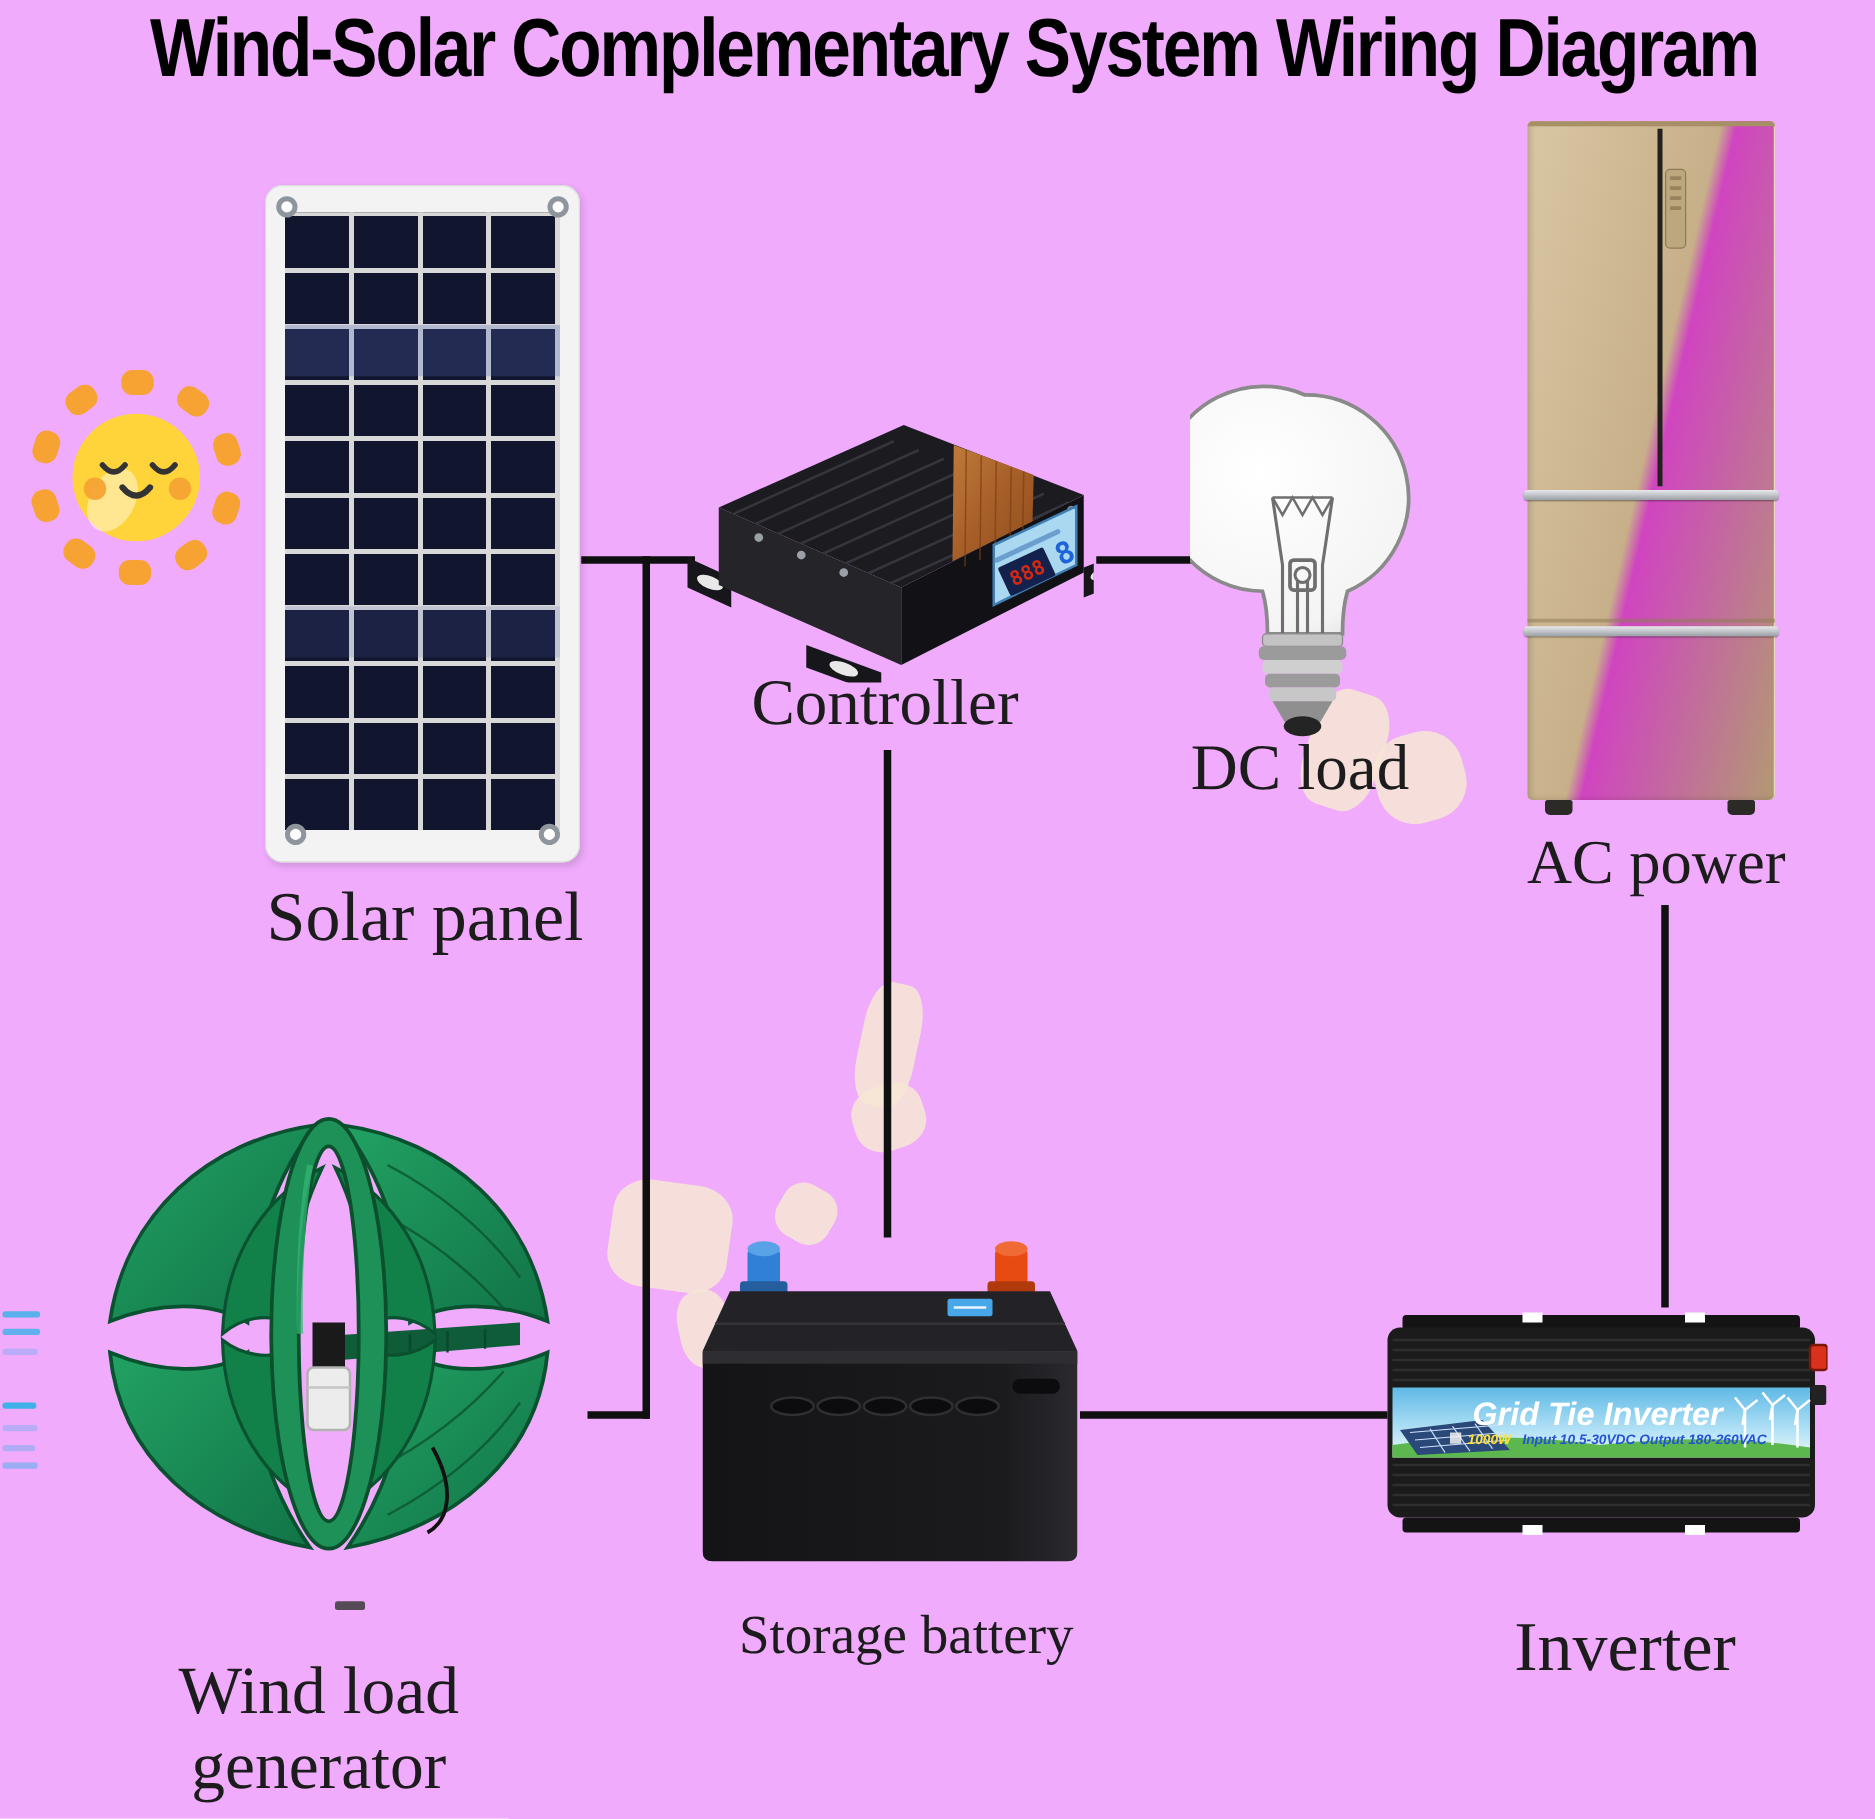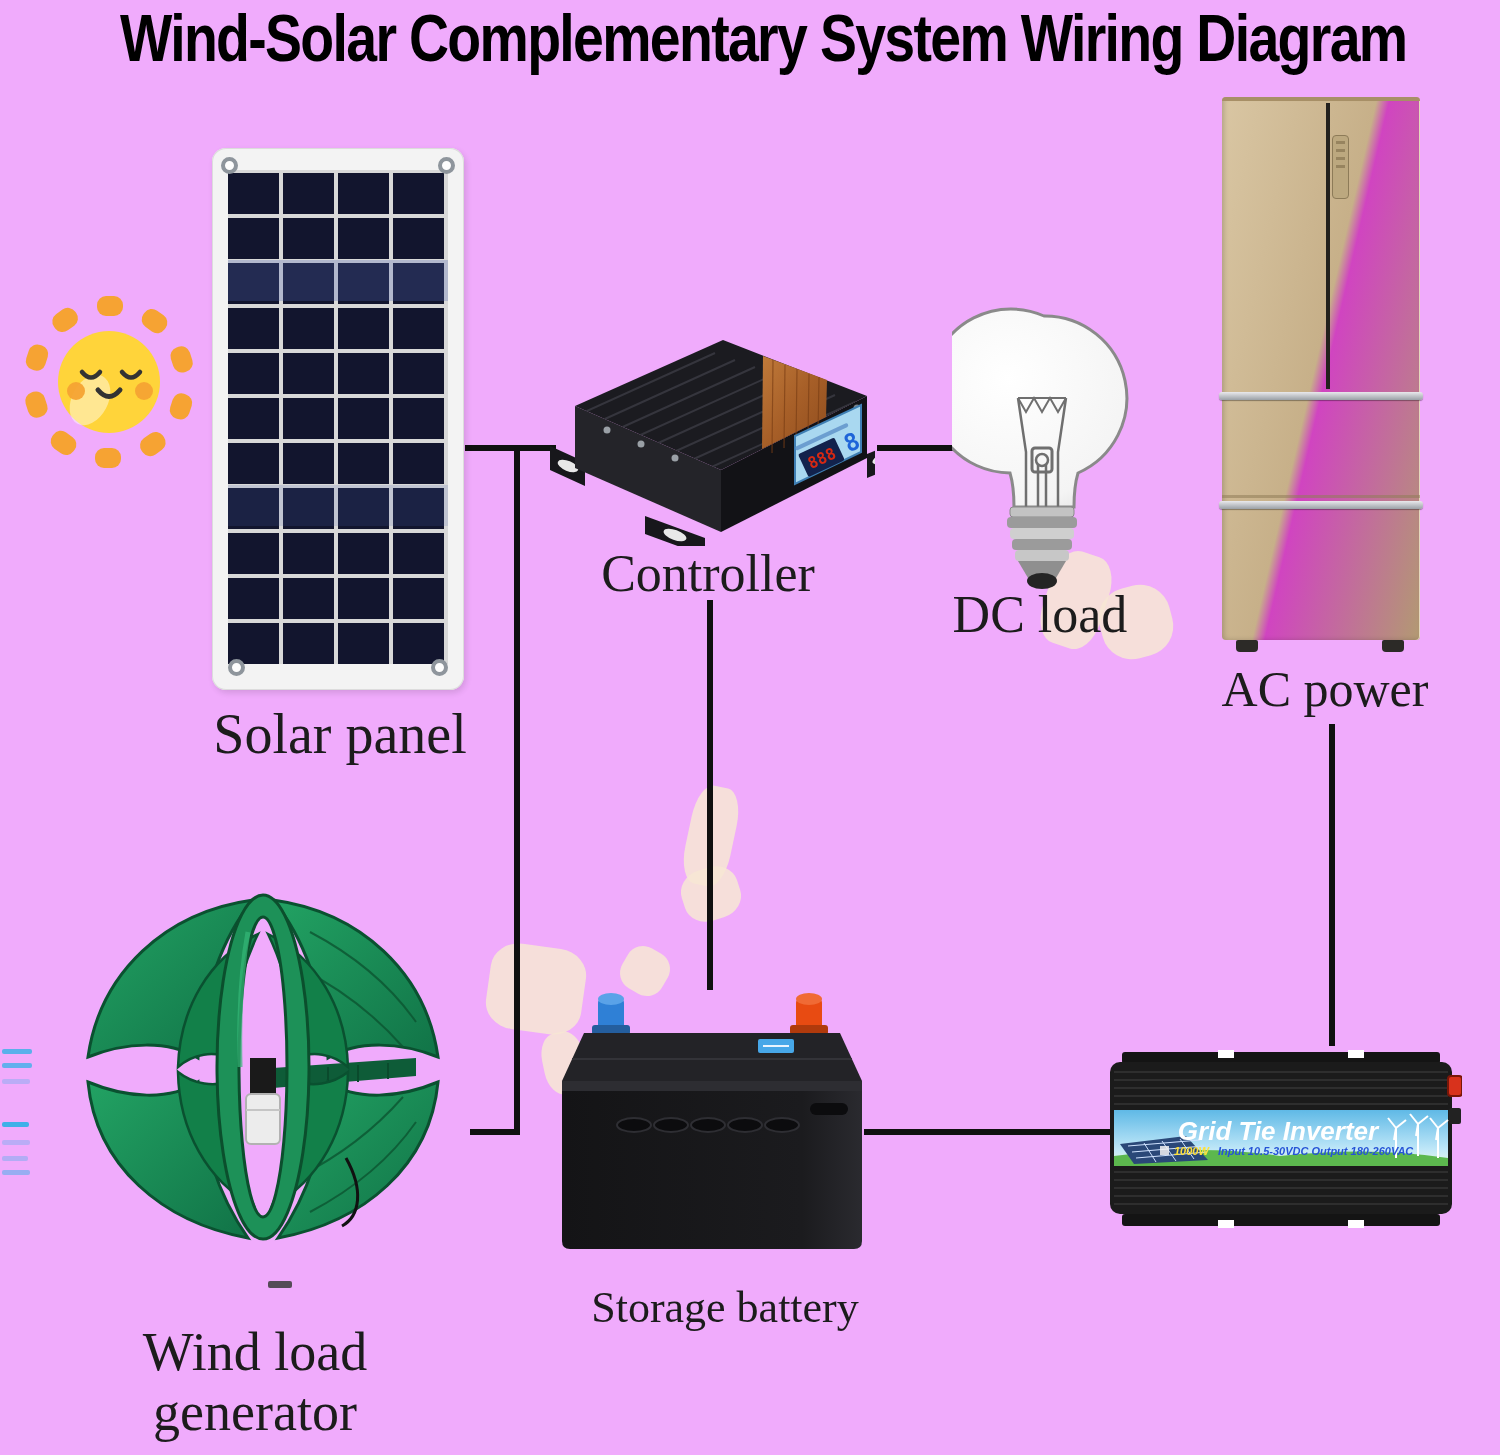--- a/index.html
+++ b/index.html
@@ -163,21 +163,21 @@
       <circle cx="312" cy="122" r="3.5" fill="#7d838a"></circle>
 
     <polygon points="250,108 316,77 316,124 250,156" fill="#a9d8f0" stroke="#3f7fb4" stroke-width="2"></polygon>
     <g transform="rotate(-25 278 128)">
       <rect x="256" y="116" width="40" height="25" rx="2" fill="#12224c"></rect>
       <text x="276" y="135" text-anchor="middle" font-family="DejaVu Sans Mono, monospace" font-size="16" font-weight="bold" fill="#d42813">888</text>
       <text x="310" y="136" text-anchor="middle" font-family="DejaVu Sans Mono, monospace" font-size="24" font-weight="bold" fill="#1e64d8">8</text>
       <rect x="256" y="108" width="58" height="4" rx="2" fill="#5d90c8" opacity=".8"></rect>
     </g>
   </svg>
-  <div class="lbl" style="left:558px;top:544px;width:300px;font-size:52px;">Controller</div>
+  <div class="lbl" style="left:558px;top:533px;width:300px;font-size:52px;">Controller</div>
 
   <svg style="position:absolute;left:952px;top:302px;" width="180" height="292" viewBox="0 0 180 292">
     <defs>
       <radialGradient id="glass" cx=".4" cy=".35" r=".8">
         <stop offset="0" stop-color="#ffffff"></stop>
           <stop offset=".8" stop-color="#f4f4f4"></stop>
           <stop offset="1" stop-color="#e2e2e2"></stop>
       </radialGradient>
     </defs>
     <path d="M92,14 a82,82 0 1 0 -34,157 c3,10 4,22 4,34 l60,0 c0,-12 1,-24 4,-34 a82,82 0 0 0 -34,-157 Z" fill="url(#glass)" stroke="#8a8a8a" stroke-width="3"></path>
@@ -357,14 +357,15 @@
       <tspan fill="#ffe13a">1000W</tspan>
       <tspan dx="6" fill="#2553d6">Input 10.5-30VDC Output 180-260VAC</tspan>
     </text>
 
     <rect x="348" y="28" width="14" height="20" rx="3" fill="#d8321c" stroke="#7a1608" stroke-width="2"></rect>
     <rect x="349" y="60" width="12" height="16" rx="2" fill="#222222"></rect>
     <rect x="22" y="166" width="318" height="12" rx="3" fill="#141414"></rect>
     <rect x="118" y="172" width="16" height="8" fill="#ffffff"></rect>
     <rect x="248" y="172" width="16" height="8" fill="#ffffff"></rect>
   </svg>
+  <div class="lbl" style="left:1160px;top:1286px;width:280px;font-size:56px;">Inverter</div>
 
 </div>
 
 </body></html>

